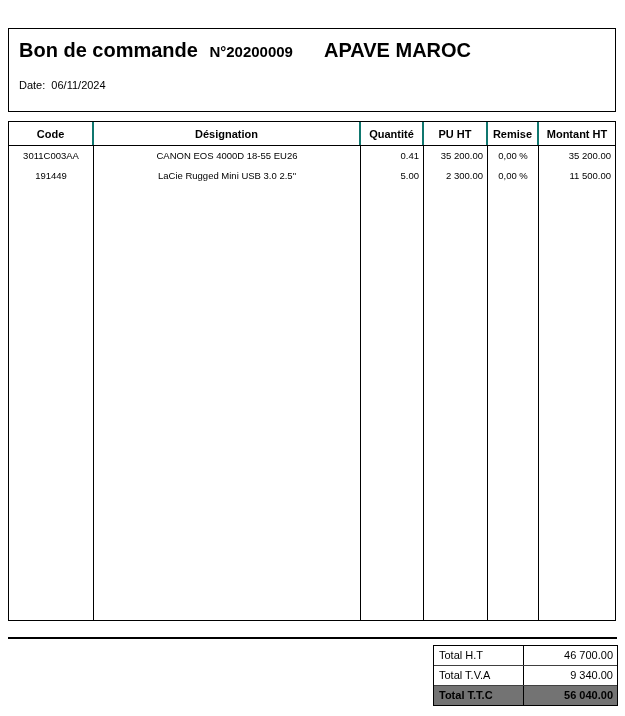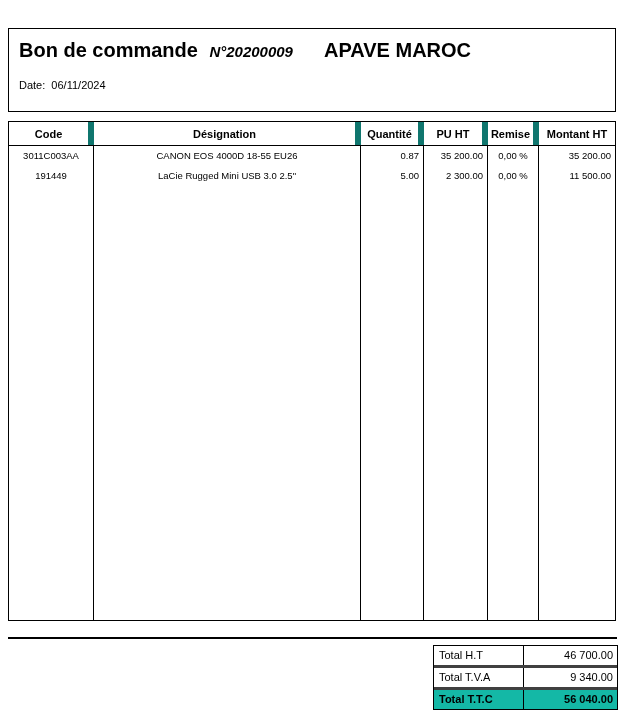--- a/index.html
+++ b/index.html
@@ -15,21 +15,21 @@
   .header-box{
     position:absolute;left:8px;top:28px;
     width:606px;height:82px;
     border:1.5px solid #000;
   }
   .title-row{
     position:absolute;left:10px;top:10px;right:10px;
     height:20px;white-space:nowrap;
   }
   .doc-title{font-size:20px;font-weight:bold;}
-  .order-no{font-size:15px;font-weight:bold;margin-left:7px;font-style:italic;}
+  .order-no{font-size:15px;font-weight:bold;margin-left:7px;}
   .company{position:absolute;left:305px;top:0;font-size:20px;font-weight:bold;}
   .date-row{
     position:absolute;left:10px;top:50px;
     font-size:11px;white-space:nowrap;
   }
   .date-row .lbl{margin-right:3px;}
   
   .items-table{
     position:absolute;left:8px;top:121px;
     width:606px;height:498px;
@@ -38,21 +38,21 @@
   }
   .thead{
     display:grid;
     grid-template-columns:85px 267px 63px 64px 51px auto;
     height:23px;flex:0 0 23px;
     border-bottom:1px solid #000;
   }
   .thead .hcell{
     display:flex;align-items:center;justify-content:center;
     font-size:11px;font-weight:bold;
-    border-right:6px solid #0f766e;
+    border-right:2px solid #0f766e;
     overflow:hidden;
   }
   .thead .hcell:last-child{border-right:none;}
   .tbody{
     flex:1 1 auto;
     display:grid;
     grid-template-columns:85px 267px 63px 64px 51px auto;
   }
   .bcol{border-right:1px solid #000;overflow:hidden;}
   .bcol:last-child{border-right:none;}
@@ -71,21 +71,21 @@
     width:609px;height:2px;background:#000;
   }
   
   .totals{
     position:absolute;left:433px;top:645px;
     width:183px;
     border:1px solid #000;
   }
   .trow{
     display:flex;height:19px;line-height:19px;
-    border-bottom:3px solid #404040;
+    border-bottom:1px solid #404040;
     font-size:11px;
   }
   .trow:last-child{border-bottom:none;}
   .trow .tlabel{
     width:90px;flex:0 0 90px;
     padding-left:5px;box-sizing:border-box;
     border-right:1px solid #000;
     overflow:hidden;white-space:nowrap;
   }
   .trow .tvalue{
@@ -124,21 +124,21 @@
     <div class="tbody">
       <div class="bcol">
         <div class="bcell al">3011C003AA</div>
         <div class="bcell al">191449</div>
       </div>
       <div class="bcol">
         <div class="bcell al">CANON EOS 4000D 18-55 EU26</div>
         <div class="bcell al">LaCie Rugged Mini USB 3.0 2.5"</div>
       </div>
       <div class="bcol">
-        <div class="bcell ar">0.87</div>
+        <div class="bcell ar">0.41</div>
         <div class="bcell ar">5.00</div>
       </div>
       <div class="bcol">
         <div class="bcell ar">35 200.00</div>
         <div class="bcell ar">2 300.00</div>
       </div>
       <div class="bcol">
         <div class="bcell ac">0,00 %</div>
         <div class="bcell ac">0,00 %</div>
       </div>
@@ -153,19 +153,19 @@
 
   <div class="totals">
     <div class="trow">
       <div class="tlabel">Total H.T</div>
       <div class="tvalue">46 700.00</div>
     </div>
     <div class="trow">
       <div class="tlabel">Total T.V.A</div>
       <div class="tvalue">9 340.00</div>
     </div>
-    <div class="trow highlight" style="background: #14b8a6;">
+    <div class="trow highlight" style="background: #737373;">
       <div class="tlabel">Total T.T.C</div>
       <div class="tvalue">56 040.00</div>
     </div>
   </div>
 
 </div>
 
 </body></html>

